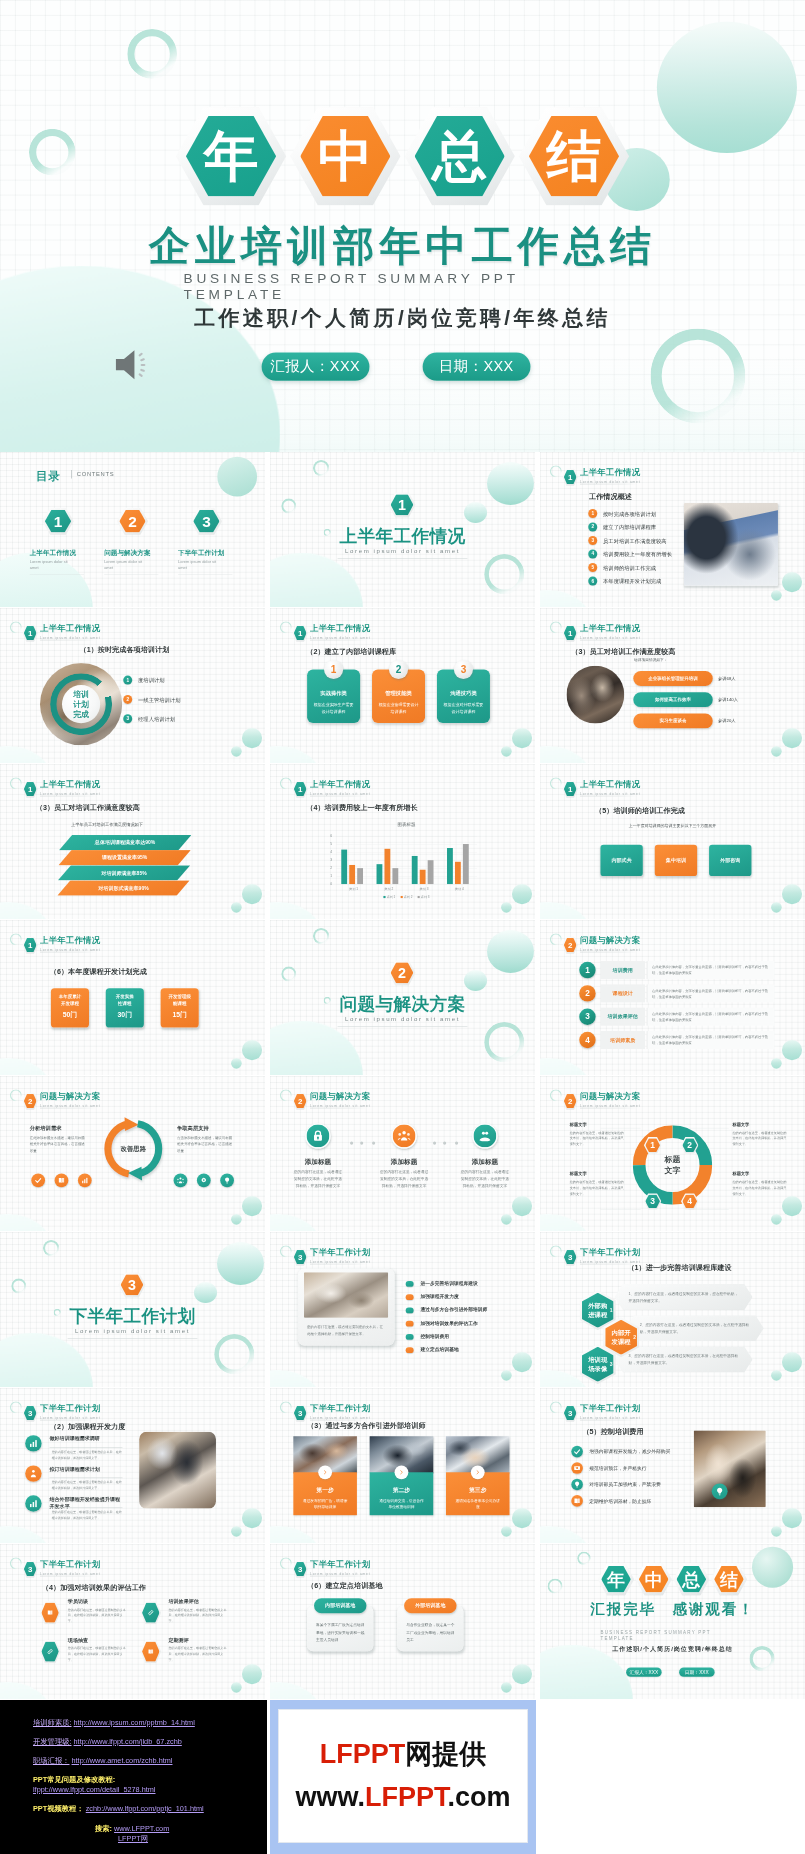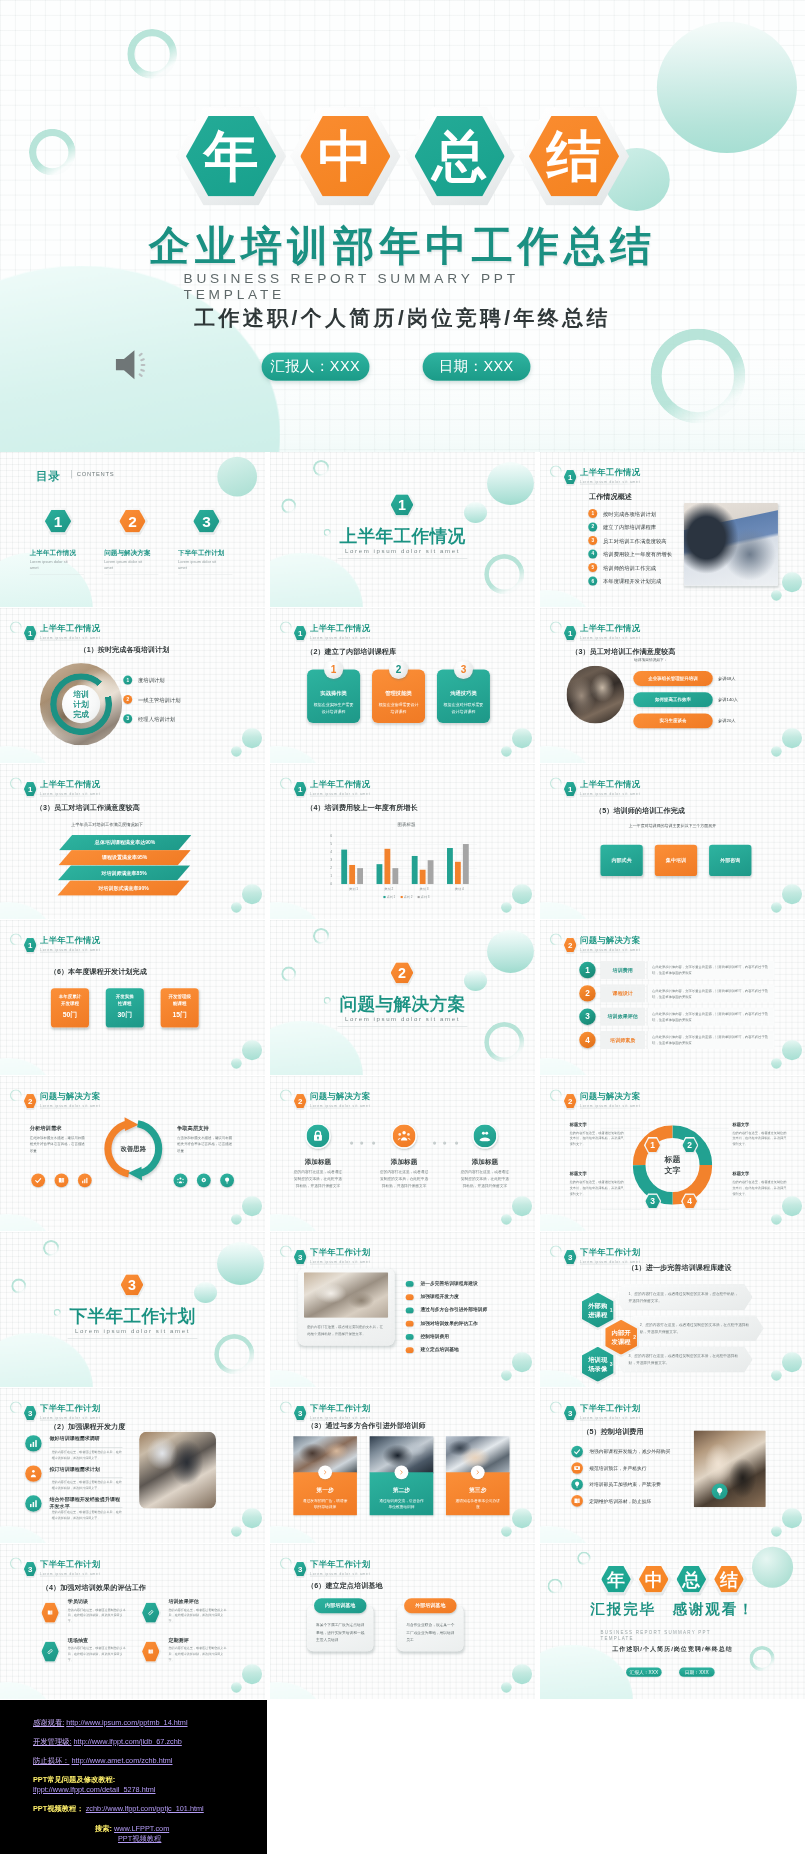--- a/index.html
+++ b/index.html
@@ -1668,24 +1668,30 @@
           <div class="tk-btns">
       <div class="tk-btn">汇报人：XXX</div>
       <div class="tk-btn">日期：XXX</div>
     </div>
         </div>
       </div>
 </div>
 
 <div class="footer">
   <div class="fblack">
-    <div class="frow" style="top:18px"><span class="cn">感谢观看:</span> <span class="lk">http://www.ipsum.com/pptmb_14.html</span></div>
+    <div class="frow" style="top:18px"><span class="cn">培训师素质:</span> <span class="lk">http://www.ipsum.com/pptmb_14.html</span></div>
     <div class="frow" style="top:37px"><span class="cn">开发管理级:</span> <span class="lk">http://www.lfppt.com/jldb_67.zchb</span></div>
-    <div class="frow" style="top:56px"><span class="cn">防止损坏：</span> <span class="lk">http://www.amet.com/zchb.html</span></div>
+    <div class="frow" style="top:56px"><span class="cn">职场汇报：</span> <span class="lk">http://www.amet.com/zchb.html</span></div>
     <div class="frow" style="top:75px"><span class="yl">PPT常见问题及修改教程:</span></div>
     <div class="frow" style="top:85px"><span class="lk">lfppt://www.lfppt.com/detail_5278.html</span></div>
     <div class="frow" style="top:104px"><span class="yl">PPT视频教程：</span> <span class="lk">zchb://www.lfppt.com/pptjc_101.html</span></div>
     <div class="frow" style="top:124px;left:95px"><span class="yl">搜索:</span> <span class="lk">www.LFPPT.com</span></div>
-    <div class="frow" style="top:134px;left:118px"><span class="lk">PPT视频教程</span></div>
+    <div class="frow" style="top:134px;left:118px"><span class="lk">LFPPT网</span></div>
+  </div>
+  <div class="fbrand">
+    <div class="fin">
+      <div class="fbl"><span class="red">LFPPT</span><span>网提供</span></div>
+      <div class="fbl"><span>www.</span><span class="red">LFPPT</span><span>.com</span></div>
+    </div>
   </div>
 </div>
 
 </div>
 
 </body></html>

